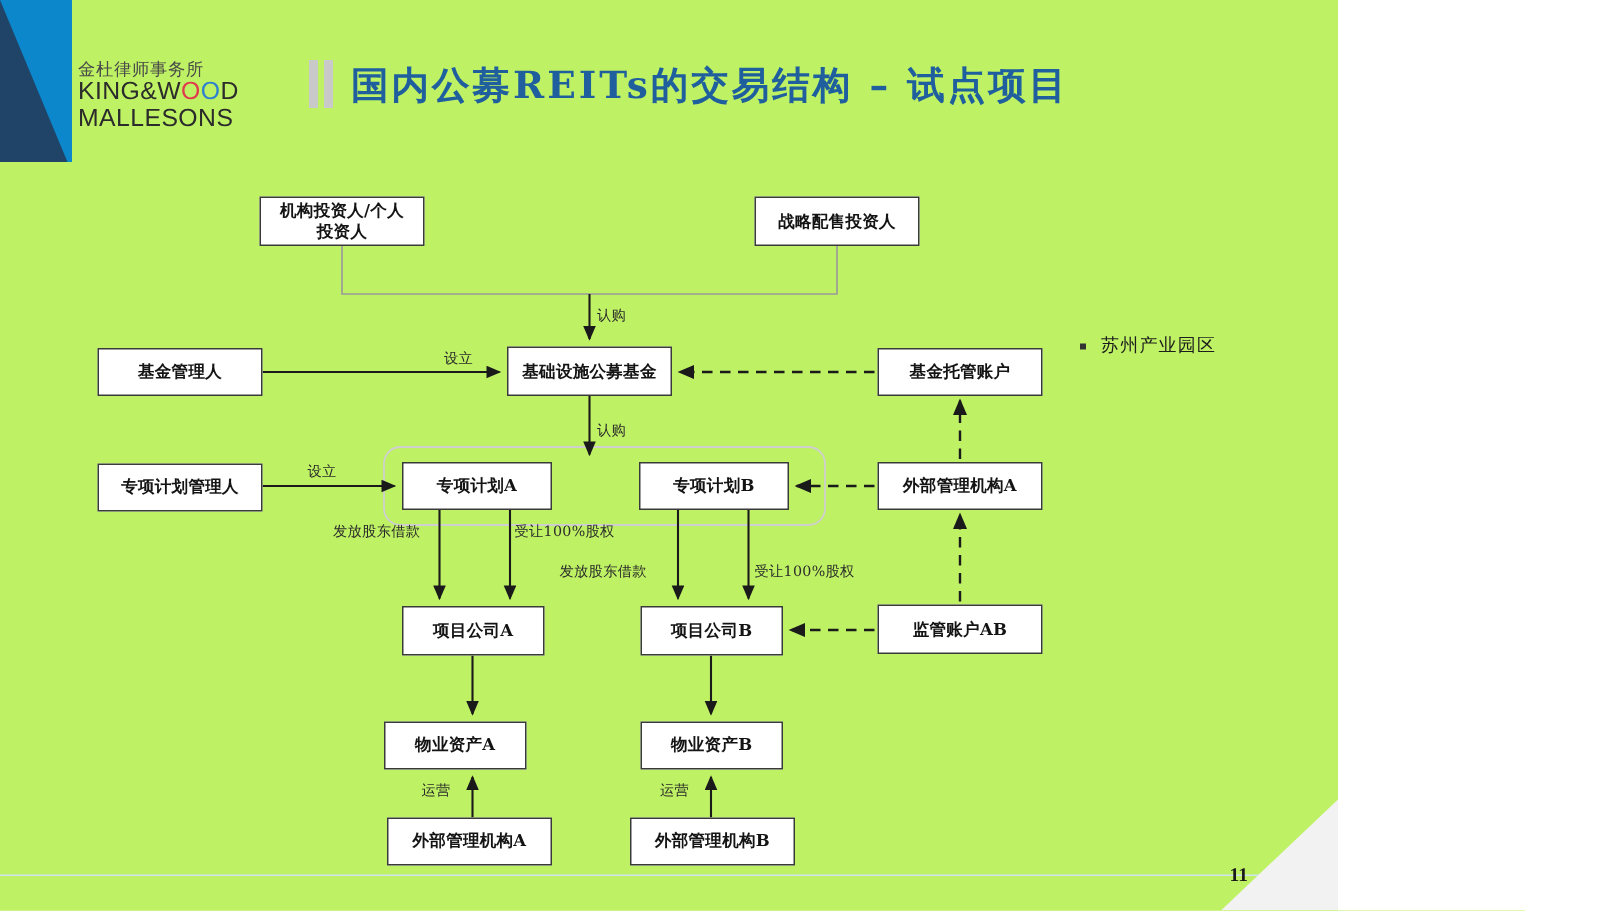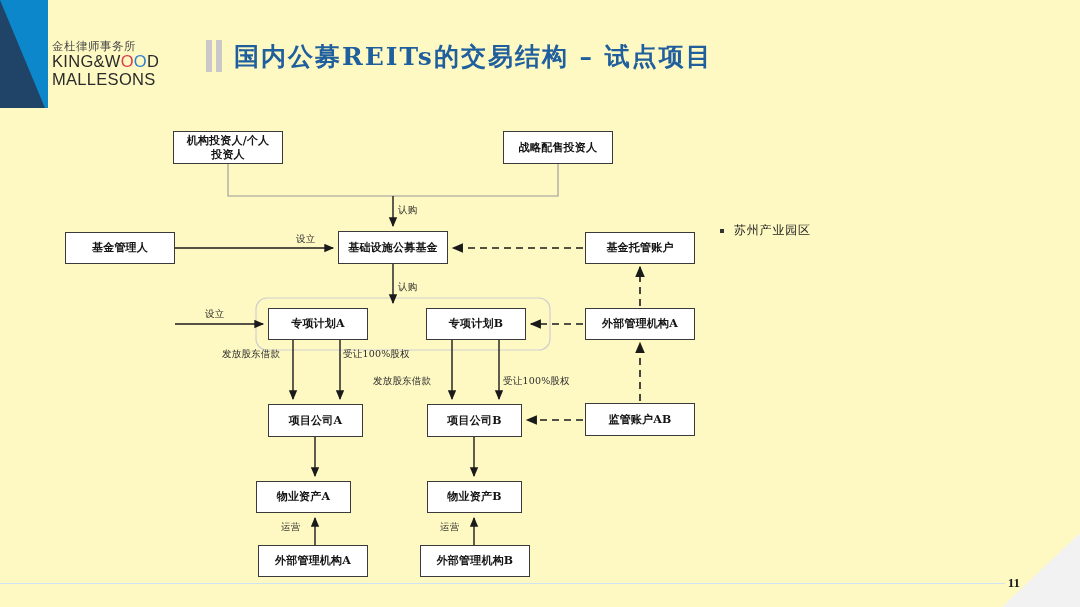--- a/index.html
+++ b/index.html
@@ -2,21 +2,21 @@
 <html><head>
 <meta charset="utf-8">
 <style>
   html,body{margin:0;padding:0;}
   body{
     width:1080px;height:607px;overflow:hidden;
     background:#ffffff;
     font-family:"Liberation Serif","DejaVu Serif",serif;
     position:relative;
   }
-  .slide{position:absolute;left:0;top:0;width:1080px;height:607px;background:#fef9c3;overflow:hidden;}
+  .slide{position:absolute;left:0;top:0;width:892px;height:607px;background:#bef264;overflow:hidden;}
 
   
   .corner-deco{position:absolute;left:0;top:0;width:48px;height:108px;overflow:hidden;}
   .corner-deco svg{display:block;}
 
   
   .logo{position:absolute;left:52px;top:40px;width:118px;}
   .logo-cn{font-family:"DejaVu Sans","Liberation Sans",sans-serif;
     font-size:11.5px;color:#4a4a4a;letter-spacing:.5px;line-height:1.15;white-space:nowrap;}
   .logo-en{font-family:"Liberation Sans","DejaVu Sans",sans-serif;
@@ -162,20 +162,23 @@
       </div>
     <div class="node" style="left:65px;top:232px;width:110px;height:32px;">
         <span>基金管理人</span>
       </div>
     <div class="node" style="left:338px;top:231px;width:110px;height:33px;">
         <span>基础设施公募基金</span>
       </div>
     <div class="node" style="left:585px;top:232px;width:110px;height:32px;">
         <span>基金托管账户</span>
       </div>
+    <div class="node" style="left:65px;top:309px;width:110px;height:32px;">
+        <span>专项计划管理人</span>
+      </div>
     <div class="node" style="left:268px;top:308px;width:100px;height:32px;">
         <span>专项计划A</span>
       </div>
     <div class="node" style="left:426px;top:308px;width:100px;height:32px;">
         <span>专项计划B</span>
       </div>
     <div class="node" style="left:585px;top:308px;width:110px;height:32px;">
         <span>外部管理机构A</span>
       </div>
     <div class="node" style="left:268px;top:404px;width:95px;height:33px;">

